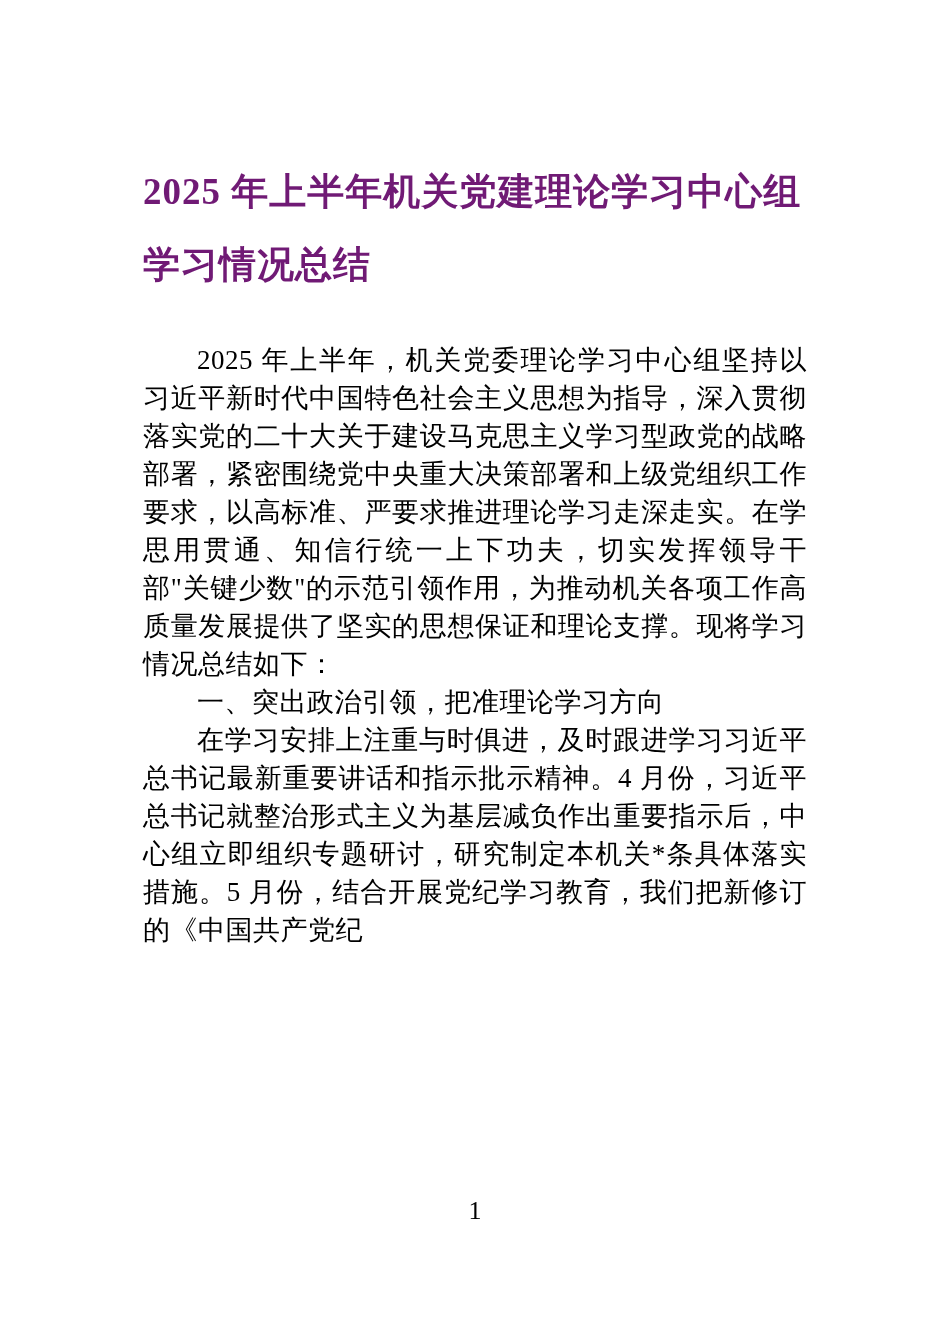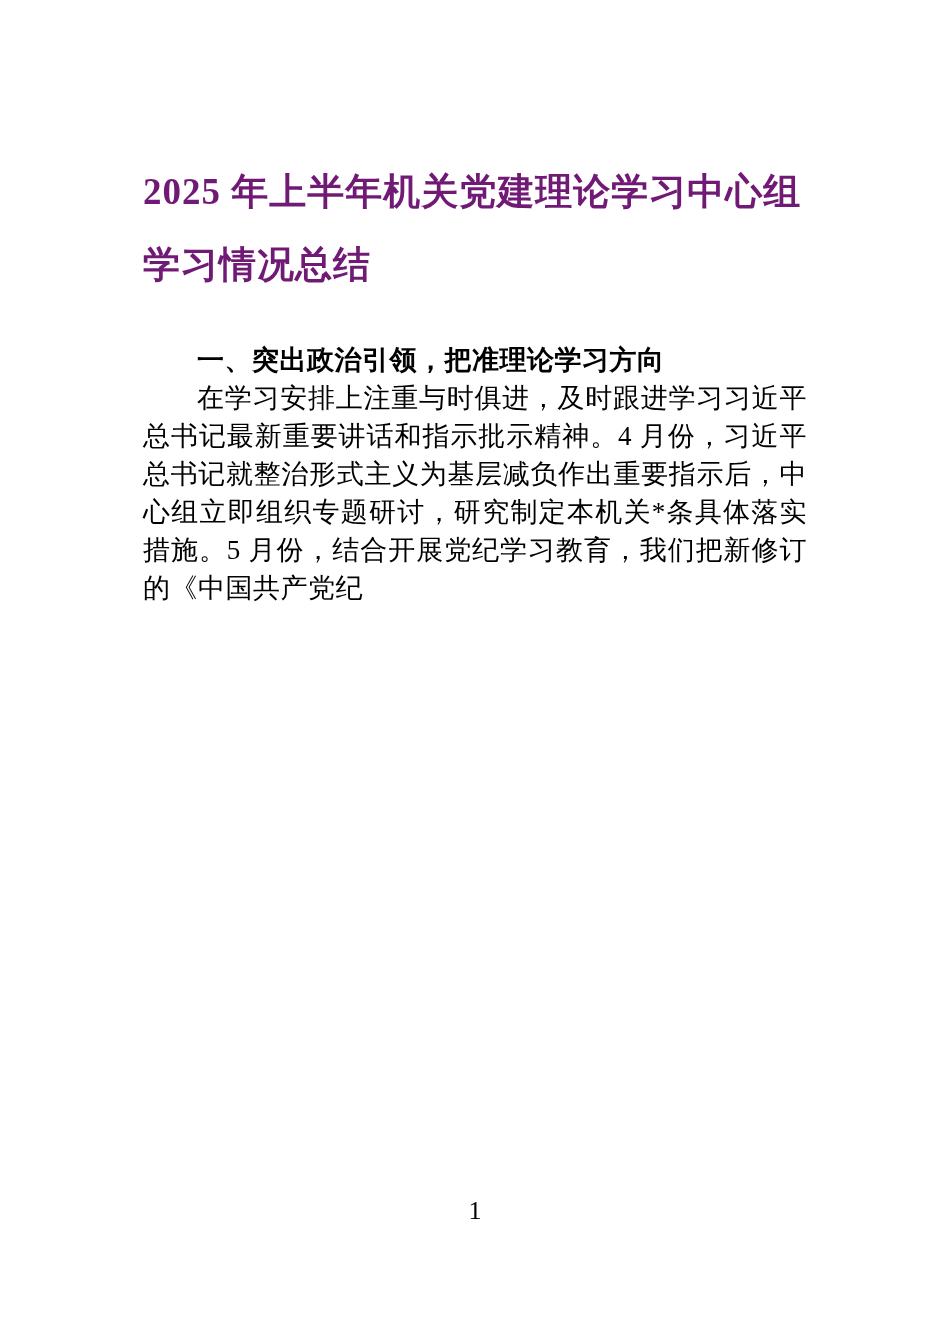--- a/index.html
+++ b/index.html
@@ -29,39 +29,40 @@
     font-size: 27px;
     color: #000000;
     line-height: 38px;
   }
   .para {
     text-indent: 2em;
     text-align: justify;
     letter-spacing: 0.5px;
   }
   .para.heading {
-    font-weight: bold;
+    font-weight: normal;
   }
   .page-number {
     position: absolute;
     bottom: 118px;
     left: 0;
     width: 100%;
     text-align: center;
     font-size: 26px;
     color: #000000;
   }
 </style>
 </head>
 <body>
 
 <div class="page">
 
   <h1 class="title">2025 年上半年机关党建理论学习中心组学习情况总结</h1>
 
   <div class="body-text">
+    <p class="para">2025 年上半年，机关党委理论学习中心组坚持以习近平新时代中国特色社会主义思想为指导，深入贯彻落实党的二十大关于建设马克思主义学习型政党的战略部署，紧密围绕党中央重大决策部署和上级党组织工作要求，以高标准、严要求推进理论学习走深走实。在学思用贯通、知信行统一上下功夫，切实发挥领导干部"关键少数"的示范引领作用，为推动机关各项工作高质量发展提供了坚实的思想保证和理论支撑。现将学习情况总结如下：</p>
     <p class="para heading">一、突出政治引领，把准理论学习方向</p>
     <p class="para">在学习安排上注重与时俱进，及时跟进学习习近平总书记最新重要讲话和指示批示精神。4 月份，习近平总书记就整治形式主义为基层减负作出重要指示后，中心组立即组织专题研讨，研究制定本机关*条具体落实措施。5 月份，结合开展党纪学习教育，我们把新修订的《中国共产党纪</p>
   </div>
 
   <div class="page-number">1</div>
 
 </div>
 
 </body></html>

